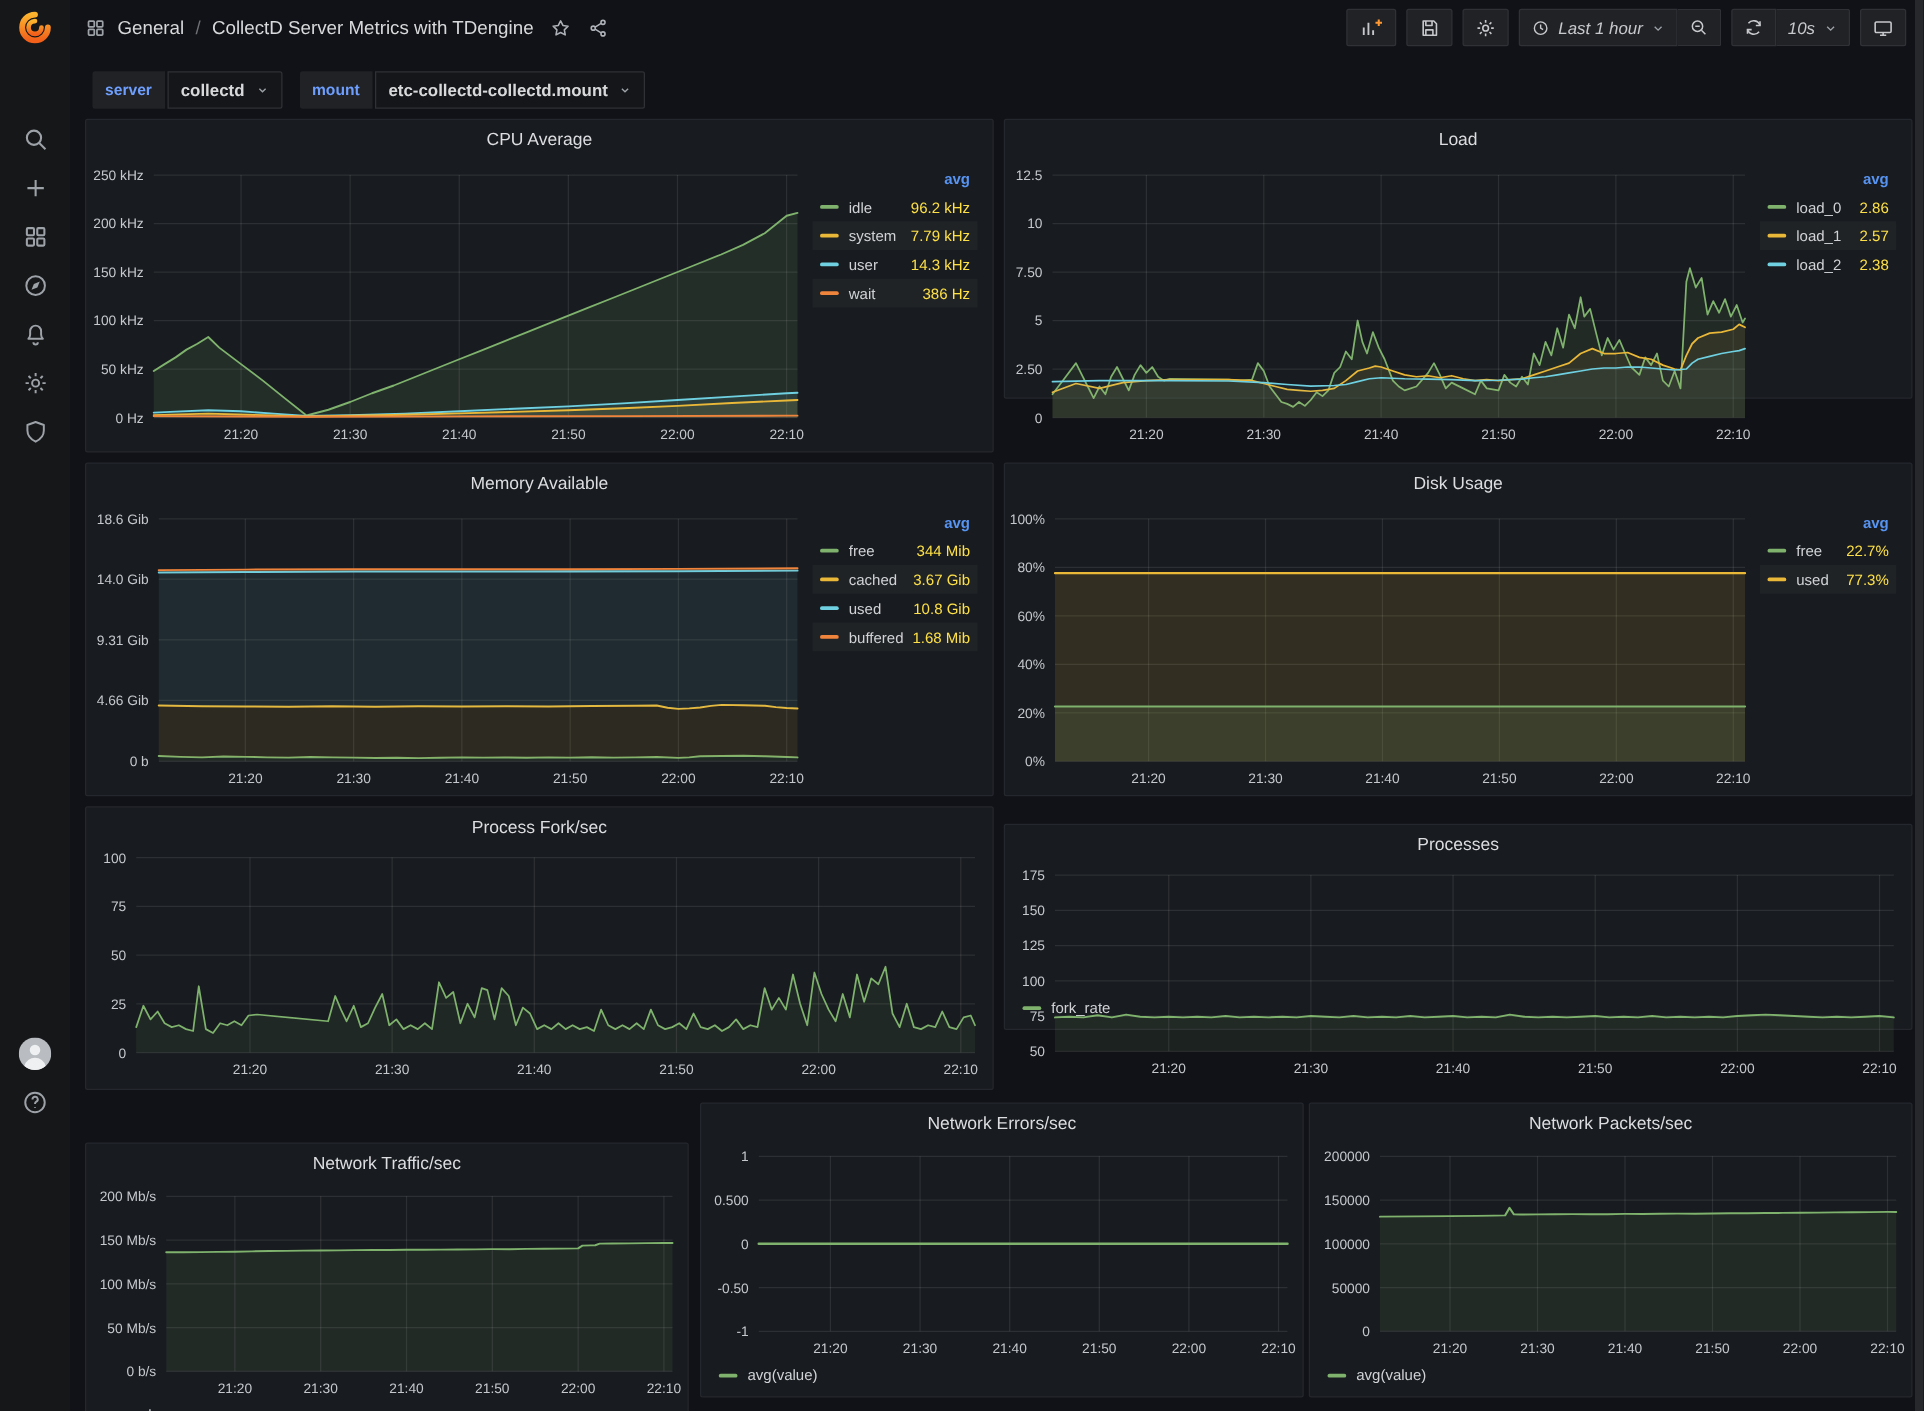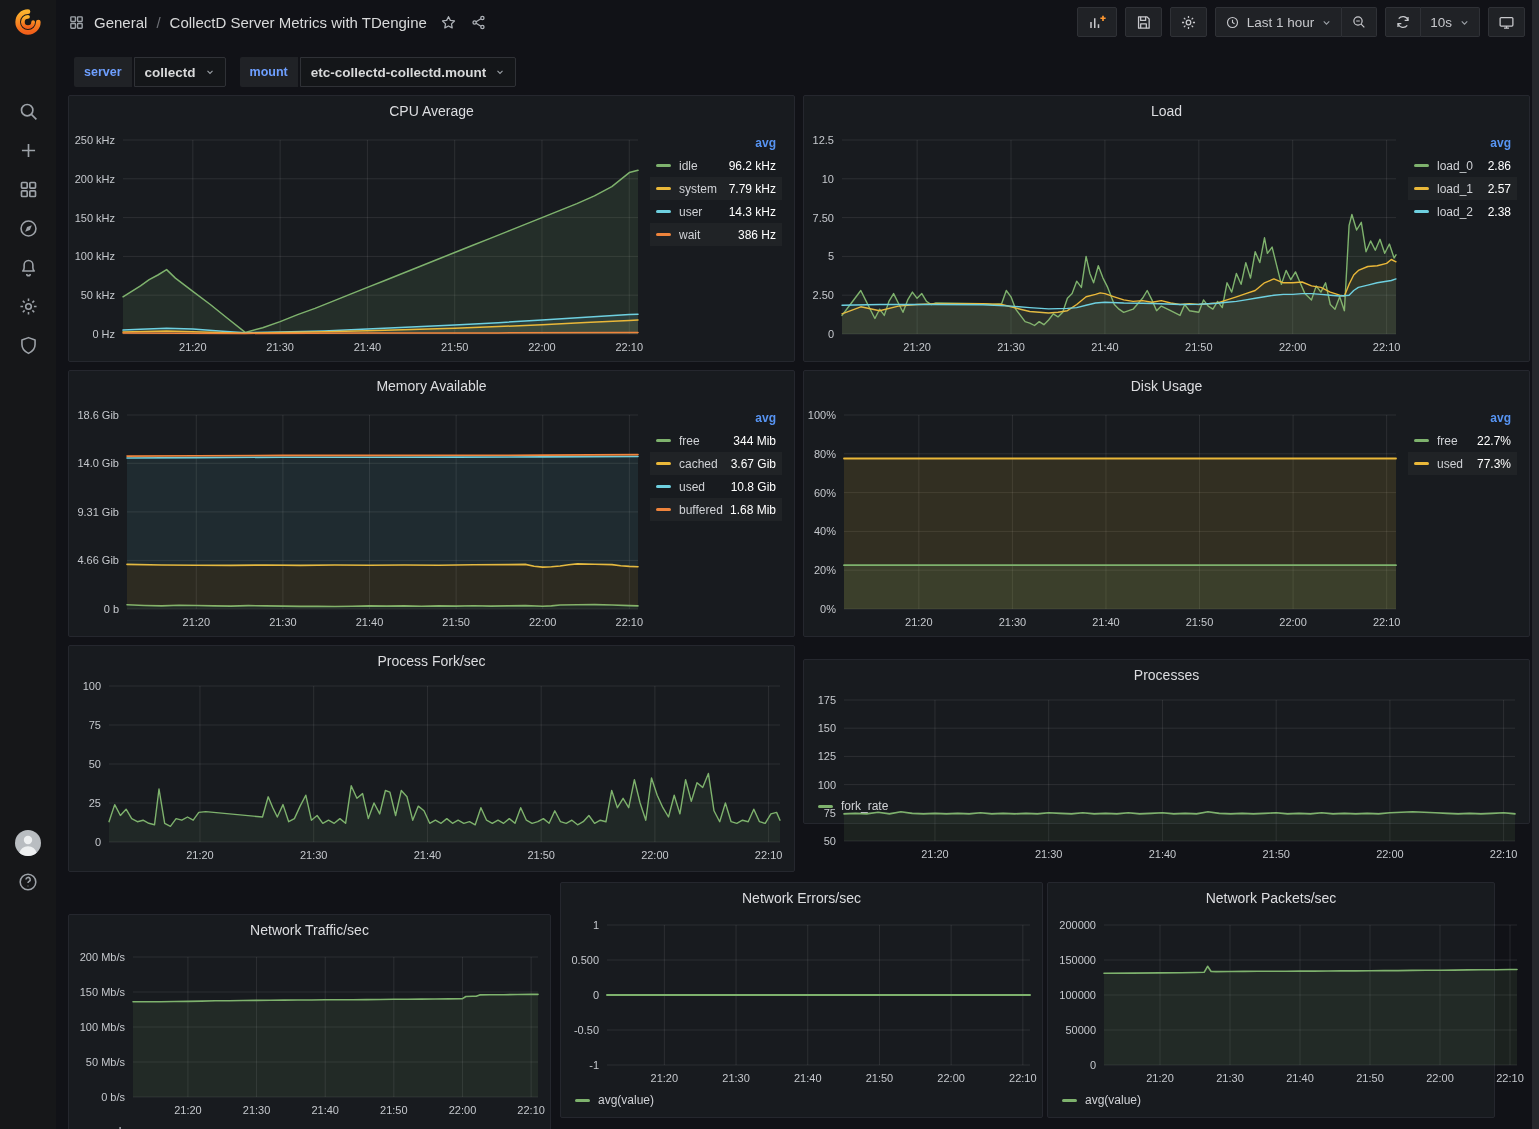--- a/index.html
+++ b/index.html
@@ -10,21 +10,21 @@
   .side-logo{width:56px;height:44px;display:flex;align-items:center;justify-content:center;cursor:pointer;}
   .side-items{margin-top:48px;display:flex;flex-direction:column;}
   .side-item{width:56px;height:39px;display:flex;align-items:center;justify-content:center;color:#9da2a8;cursor:pointer;}
   .side-bottom{position:absolute;top:830px;left:0;width:56px;display:flex;flex-direction:column;align-items:center;gap:13px;}
   
   .navbar{position:absolute;left:56px;top:0;width:1483px;height:44px;display:flex;align-items:center;padding:0 14px 0 12px;box-sizing:border-box;}
   .breadcrumb{display:flex;align-items:center;gap:9px;font-size:15px;color:#d8d9da;}
   .crumb-icon{color:#9da2a8;display:flex;}
   .crumb-sep{color:#6e7076;}
   .crumb-star,.crumb-share{color:#aeb2b8;display:flex;margin-left:4px;cursor:pointer;}
-  .nav-actions{margin-left:auto;display:flex;gap:8px;align-items:flex-start;}
+  .nav-actions{margin-left:auto;display:flex;gap:8px;align-items:flex-start;font-style:italic;}
   .btn{display:flex;align-items:center;gap:7px;height:30px;padding:0 9px;background:#202226;border:1px solid #2f3136;
        border-radius:2px;color:#c7c8cc;font-size:13.5px;box-sizing:border-box;cursor:pointer;}
   .btn-group{display:flex;}
   .btn-group .btn:first-child{border-radius:2px 0 0 2px;}
   .btn-group .btn:last-child{border-radius:0 2px 2px 0;border-left:none;}
   .chev{display:flex;color:#9da2a8;}
   
   .var-row{position:absolute;left:74px;top:57px;display:flex;gap:14px;align-items:center;z-index:2;}
   .var{display:flex;height:30px;font-weight:bold;}
   .var-label{display:flex;align-items:center;padding:0 10px;background:#202226;color:#6e9fff;font-size:12.5px;border-radius:2px 0 0 2px;margin-right:2px;cursor:default;}
@@ -36,21 +36,21 @@
   .tick{fill:#c5c8cd;font-size:11px;font-family:"Liberation Sans",sans-serif;}
   .ty{text-anchor:end;}
   .tx{text-anchor:middle;}
   .grid{stroke:rgba(255,255,255,0.09);stroke-width:1;}
   .legend-right{position:absolute;right:12px;font-size:12px;color:#d0d2d6;}
   .lg-head{text-align:right;color:#5794f2;font-weight:700;height:22px;line-height:22px;padding:0 6px;}
   .lg-row{display:flex;align-items:center;height:23px;padding:0 6px;cursor:pointer;}
   .lg-items .lg-row:nth-child(even){background:rgba(255,255,255,0.035);}
   .sw{width:15px;height:3px;border-radius:2px;margin-right:8px;flex:none;}
   .nm{color:#d0d2d6;}
-  .vl{margin-left:auto;color:#ffffff;}
+  .vl{margin-left:auto;color:#fde047;}
   .legend-bottom{position:absolute;left:14px;bottom:8px;display:flex;gap:18px;font-size:12px;color:#d0d2d6;}
   .legend-bottom .lg-row{padding:0;height:18px;align-items:center;}
   .scrollbar{position:absolute;right:0;top:0;width:7px;height:100%;background:#26282c;z-index:9;cursor:pointer;}
 </style>
 </head>
 <body>
 
 <div class="screen">
 
   <aside class="sidebar">
@@ -303,21 +303,21 @@
               <span class="vl">14.3 kHz</span>
             </div>
             <div class="lg-row">
               <span class="sw" style="background: rgb(239, 132, 60);"></span>
               <span class="nm">wait</span>
               <span class="vl">386 Hz</span>
             </div>
           </div>
         </div>
       </div>
-      <div class="panel" style="left: 803px; top: 95px; width: 727px; height: 267px;">
+      <div class="panel" style="left: 803px; top: 95px; width: 727px; height: 224px;">
         <div class="panel-title">Load</div>
         <svg width="725" height="265">
           <line x1="38" x2="592" y1="238" y2="238" class="grid"></line>
           <text x="30" y="242" class="tick ty">0</text>
           <line x1="38" x2="592" y1="199.20000000000002" y2="199.20000000000002" class="grid"></line>
           <text x="30" y="203.20000000000002" class="tick ty">2.50</text>
           <line x1="38" x2="592" y1="160.39999999999998" y2="160.39999999999998" class="grid"></line>
           <text x="30" y="164.39999999999998" class="tick ty">5</text>
           <line x1="38" x2="592" y1="121.60000000000001" y2="121.60000000000001" class="grid"></line>
           <text x="30" y="125.60000000000001" class="tick ty">7.50</text>
@@ -601,21 +601,21 @@
           <text x="461.8305084745763" y="199" class="tick tx">22:10</text>
           <path d="M46.0 112.0L469.0 112.0" fill="none" stroke="#7EB26D" stroke-width="2" stroke-linejoin="round" stroke-linecap="round"></path>
         </svg>
         <div class="legend-bottom">
           <div class="lg-row">
             <span class="sw" style="background: rgb(126, 178, 109);"></span>
             <span class="nm">avg(value)</span>
           </div>
         </div>
       </div>
-      <div class="panel" style="left: 1047px; top: 882px; width: 448px; height: 236px;">
+      <div class="panel" style="left: 1047px; top: 882px; width: 483px; height: 236px;">
         <div class="panel-title">Network Packets/sec</div>
         <svg width="481" height="234">
           <line x1="56" x2="469" y1="182" y2="182" class="grid"></line>
           <text x="48" y="186" class="tick ty">0</text>
           <line x1="56" x2="469" y1="147" y2="147" class="grid"></line>
           <text x="48" y="151" class="tick ty">50000</text>
           <line x1="56" x2="469" y1="112" y2="112" class="grid"></line>
           <text x="48" y="116" class="tick ty">100000</text>
           <line x1="56" x2="469" y1="77" y2="77" class="grid"></line>
           <text x="48" y="81" class="tick ty">150000</text>

